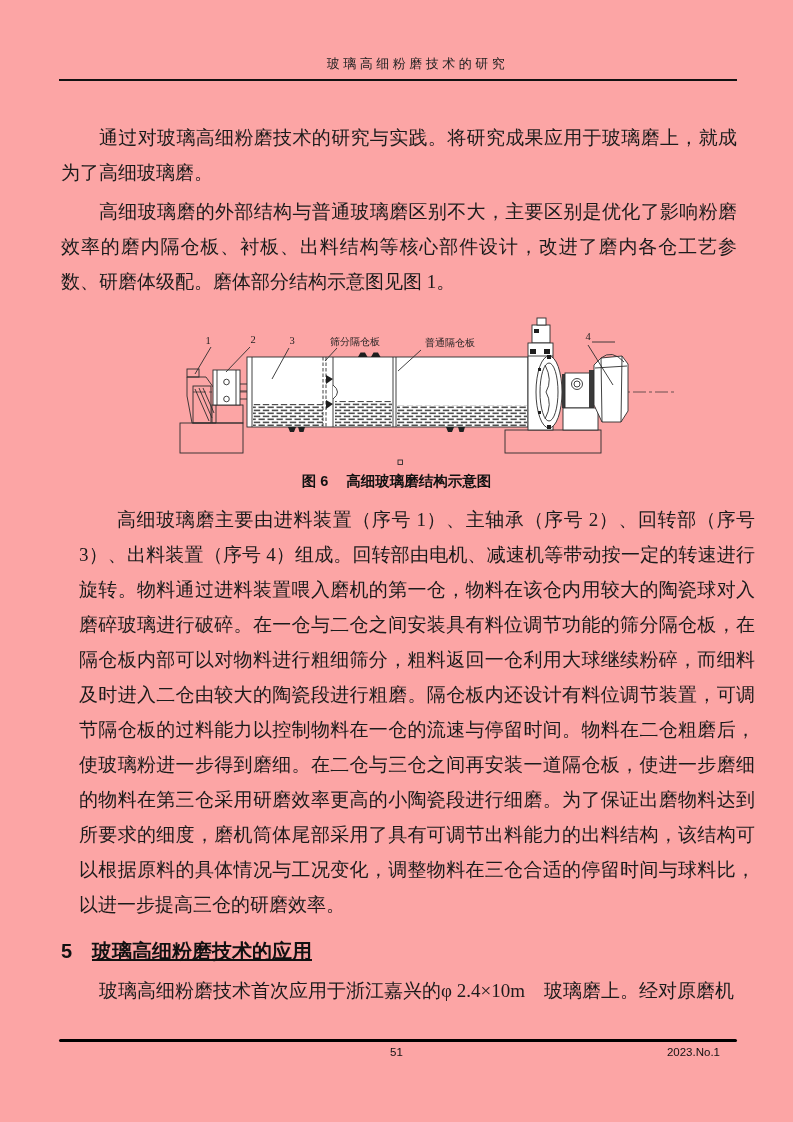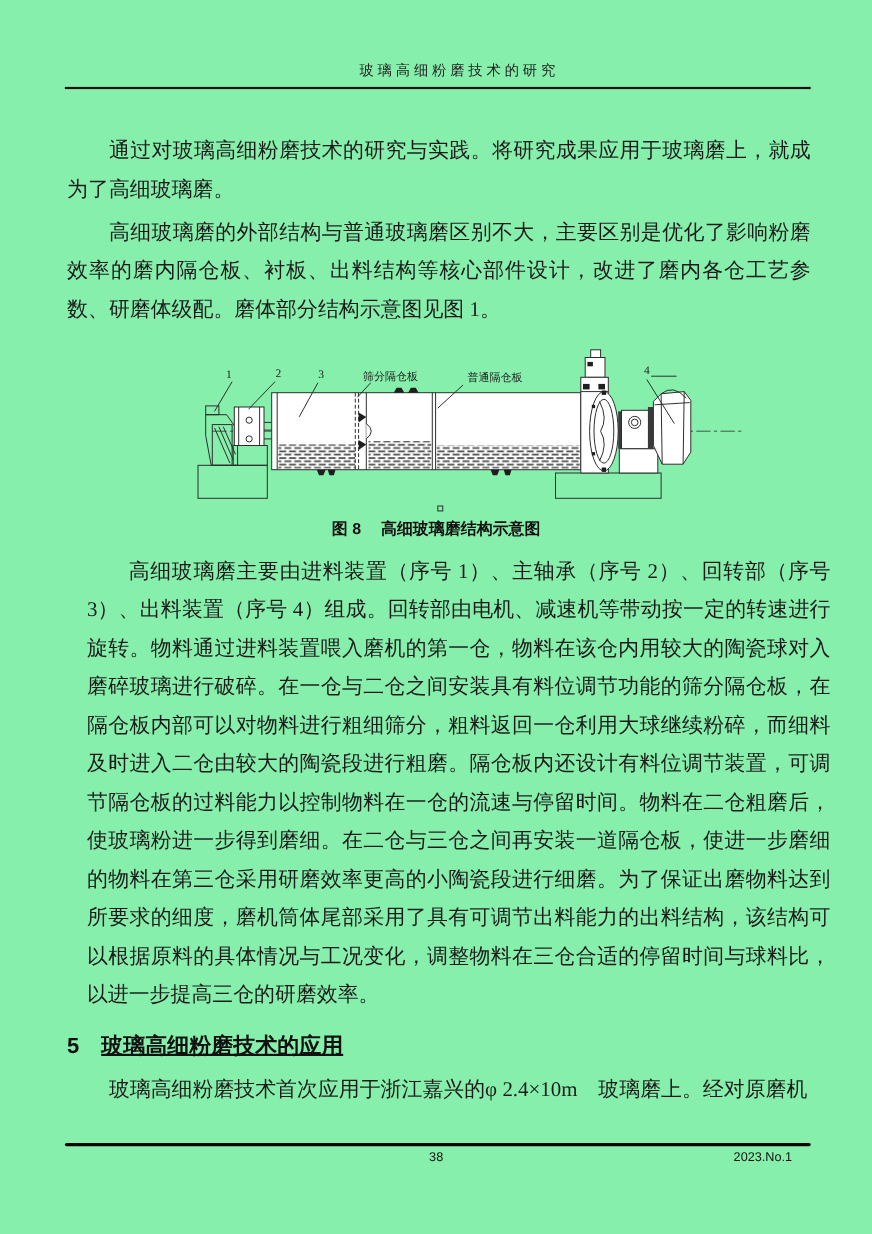--- a/index.html
+++ b/index.html
@@ -1,17 +1,17 @@
 <!DOCTYPE html>
 <html><head>
 <meta charset="utf-8">
 <style>
   html,body { margin:0; padding:0; background:#ffffff; }
   .page {
-    position:relative; width:793px; height:1122px; background:#86efac;
+    position:relative; width:793px; height:1122px; background:#fca5a5;
     font-family:"Liberation Serif", serif; color:#1c1c1c; overflow:hidden;
   }
   .running-title {
     position:absolute; top:55px; left:0; width:100%;
     text-align:center; text-indent:42px;
     font-size:13px; letter-spacing:3.5px; color:#222;
   }
   .header-rule {
     position:absolute; top:79px; left:59px; width:678px; height:2px;
     background:#111;
@@ -188,28 +188,28 @@
         <text x="85" y="33" text-anchor="middle" font-size="10.5">2</text>
         <text x="124" y="34" text-anchor="middle" font-size="10.5">3</text>
         <text x="420" y="30" text-anchor="middle" font-size="10.5">4</text>
         <text x="187" y="35" text-anchor="middle" font-size="10">筛分隔仓板</text>
         <text x="282" y="36" text-anchor="middle" font-size="10">普通隔仓板</text>
       </g>
     </g>
   </svg>
 
   <div class="fig-caption">
-    <span class="cap-label">图 8</span><span>高细玻璃磨结构示意图</span>
+    <span class="cap-label">图 6</span><span>高细玻璃磨结构示意图</span>
   </div>
 
   <p class="para" id="p3">高细玻璃磨主要由进料装置（序号 1）、主轴承（序号 2）、回转部（序号 3）、出料装置（序号 4）组成。回转部由电机、减速机等带动按一定的转速进行旋转。物料通过进料装置喂入磨机的第一仓，物料在该仓内用较大的陶瓷球对入磨碎玻璃进行破碎。在一仓与二仓之间安装具有料位调节功能的筛分隔仓板，在隔仓板内部可以对物料进行粗细筛分，粗料返回一仓利用大球继续粉碎，而细料及时进入二仓由较大的陶瓷段进行粗磨。隔仓板内还设计有料位调节装置，可调节隔仓板的过料能力以控制物料在一仓的流速与停留时间。物料在二仓粗磨后，使玻璃粉进一步得到磨细。在二仓与三仓之间再安装一道隔仓板，使进一步磨细的物料在第三仓采用研磨效率更高的小陶瓷段进行细磨。为了保证出磨物料达到所要求的细度，磨机筒体尾部采用了具有可调节出料能力的出料结构，该结构可以根据原料的具体情况与工况变化，调整物料在三仓合适的停留时间与球料比，以进一步提高三仓的研磨效率。</p>
 
   <div class="sec-heading" id="sec5">
     <span class="sec-num">5</span><span>玻璃高细粉磨技术的应用</span>
   </div>
 
   <p class="para" id="p4">玻璃高细粉磨技术首次应用于浙江嘉兴的φ 2.4×10m　玻璃磨上。经对原磨机</p>
 
   <div class="footer-rule"></div>
-  <div class="footer-page-num">38</div>
+  <div class="footer-page-num">51</div>
   <div class="footer-issue">2023.No.1</div>
 
 </div>
 
 </body></html>

